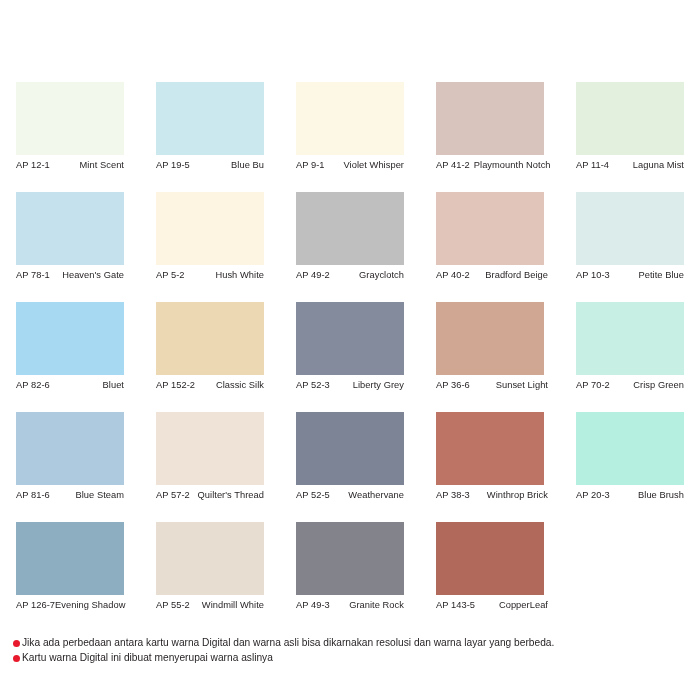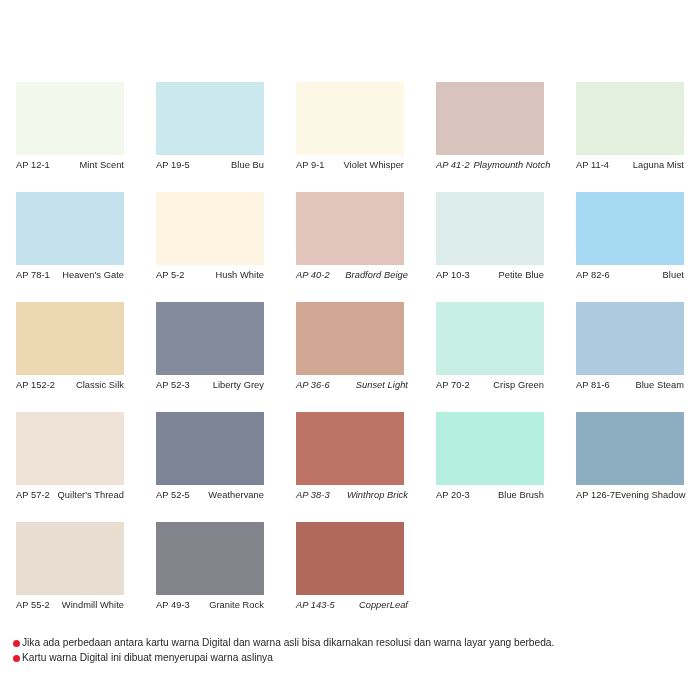--- a/index.html
+++ b/index.html
@@ -69,21 +69,20 @@
     flex: 0 0 auto;
   }
 
   .swatch-name {
     flex: 0 0 auto;
   }
 
   
   .swatch-cell.col-5 .swatch-label {
     width: 112px;
-    font-style: italic;
   }
   .swatch-cell.col-5 .swatch-label .swatch-code {
     margin-right: 4px;
   }
 
   #footer-notes {
     position: absolute;
     left: 13px;
     top: 636px;
     width: 680px;
@@ -161,20 +160,27 @@
           <span class="swatch-name">Heaven's Gate</span>
         </div>
       </div>
       <div class="swatch-cell col-3">
         <div class="swatch-chip" style="background: rgb(253, 245, 226);"></div>
         <div class="swatch-label">
           <span class="swatch-code">AP 5-2</span>
           <span class="swatch-name">Hush White</span>
         </div>
       </div>
+      <div class="swatch-cell col-4">
+        <div class="swatch-chip" style="background: rgb(191, 191, 191);"></div>
+        <div class="swatch-label">
+          <span class="swatch-code">AP 49-2</span>
+          <span class="swatch-name">Grayclotch</span>
+        </div>
+      </div>
       <div class="swatch-cell col-5">
         <div class="swatch-chip" style="background: rgb(226, 197, 186);"></div>
         <div class="swatch-label">
           <span class="swatch-code">AP 40-2</span>
           <span class="swatch-name">Bradford Beige</span>
         </div>
       </div>
       <div class="swatch-cell col-1">
         <div class="swatch-chip" style="background: rgb(220, 236, 234);"></div>
         <div class="swatch-label">

